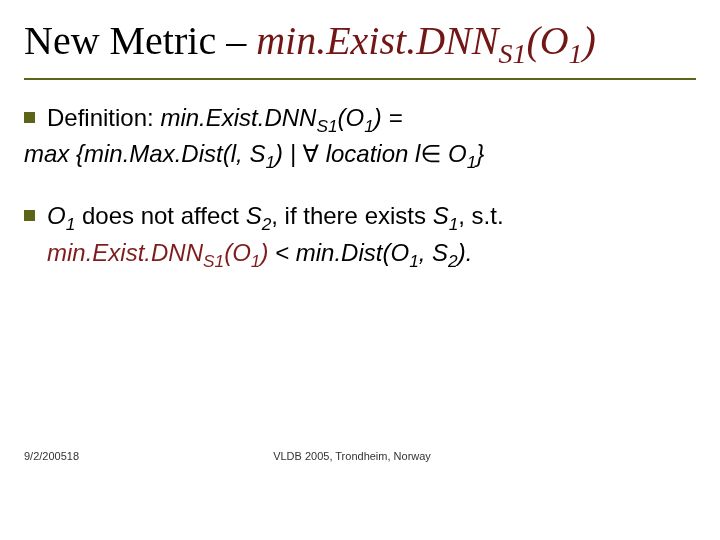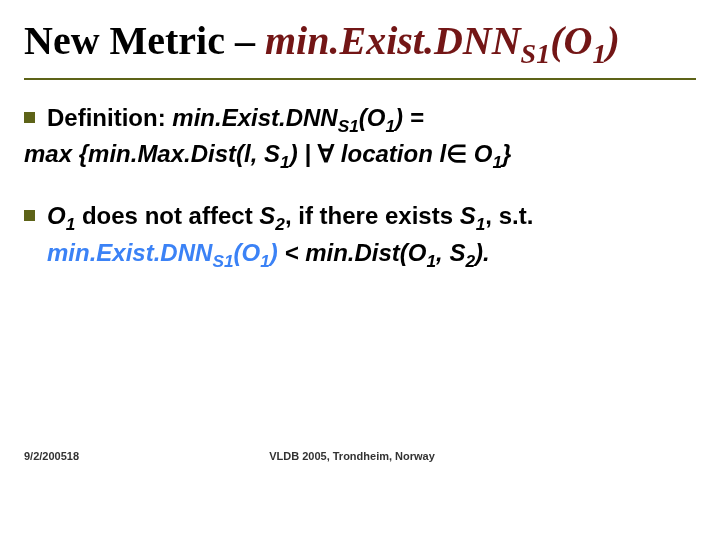--- a/index.html
+++ b/index.html
@@ -11,21 +11,20 @@
     font-family: "Times New Roman", Times, serif;
     color: #000000;
     overflow: hidden;
   }
   .slide {
     width: 720px;
     height: 480px;
     position: relative;
     box-sizing: border-box;
     padding: 18px 24px 8px 24px;
-    font-weight: bold;
   }
   .title {
     font-size: 40px;
     line-height: 1.15;
     padding-bottom: 8px;
     border-bottom: 2px solid #5d6318;
     margin-bottom: 22px;
   }
   .title .accent {
     color: #731616;
@@ -56,21 +55,21 @@
   }
   .bullet .text {
     flex: 1 1 auto;
   }
   .indent-continue {
     margin-left: -23px;
   }
   .it { font-style: italic; }
   .subn { font-size: 0.72em; vertical-align: sub; }
   .sym { font-style: normal; font-family: "Times New Roman", Times, serif; }
-  .accent2 { color: #3b82f6; }
+  .accent2 { color: #7f1d1d; }
   .footer {
     position: absolute;
     left: 0;
     right: 0;
     bottom: 18px;
     padding: 0 24px;
     display: flex;
     justify-content: flex-start;
     font-family: Arial, Helvetica, sans-serif;
     font-size: 11px;

